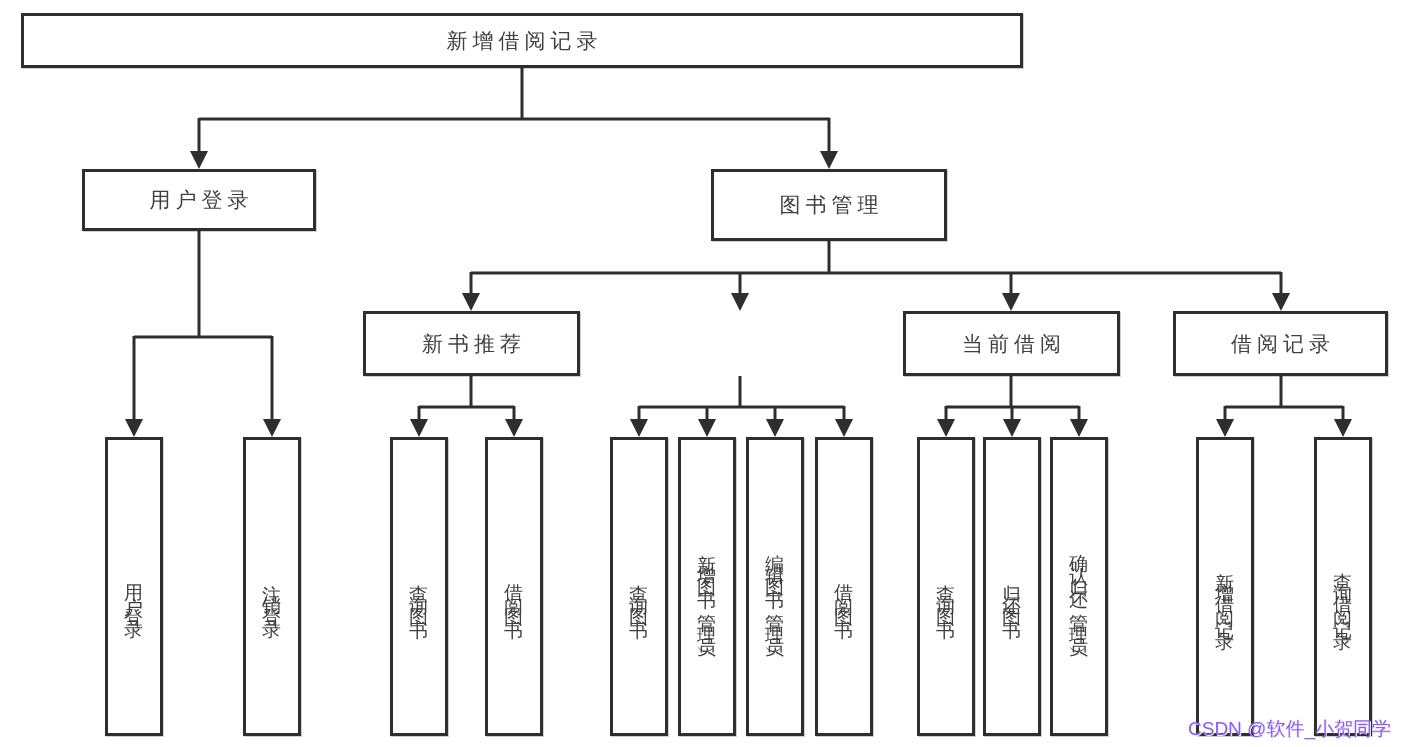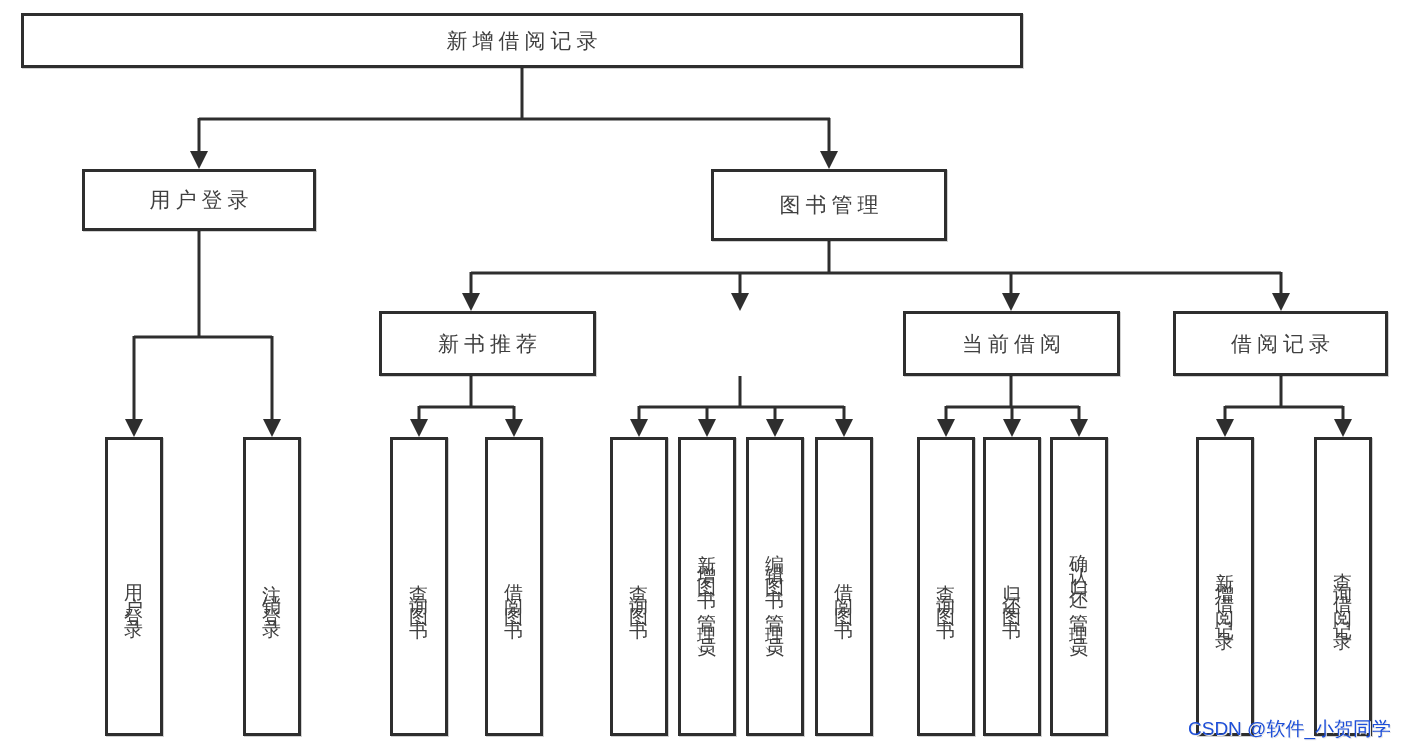--- a/index.html
+++ b/index.html
@@ -46,21 +46,21 @@
     letter-spacing: 12px;
     line-height: 1.0;
     color: #3f3f3f;
     margin-bottom: -12px;
   }
   .watermark {
     position: absolute;
     left: 1188px;
     top: 716px;
     font-size: 19px;
-    color: #1d4ed8;
+    color: #8b5cf6;
     text-shadow: 1px 1px 0 #e8e8e8;
     white-space: nowrap;
   }
 </style>
 </head>
 <body>
 
 <div id="stage">
 
   <svg id="wires" viewBox="0 0 1405 747" xmlns="http://www.w3.org/2000/svg">
@@ -90,21 +90,21 @@
     <polygon points="1070,419 1088,419 1079,437"></polygon>
     <polygon points="1216,419 1234,419 1225,437"></polygon>
     <polygon points="1334,419 1352,419 1343,437"></polygon>
   </svg>
 
   <div class="box h" style="left:21px; top:13px; width:1002px; height:55px;">新增借阅记录</div>
 
   <div class="box h" style="left:82px; top:169px; width:234px; height:62px;">用户登录</div>
   <div class="box h" style="left:711px; top:169px; width:236px; height:72px;">图书管理</div>
 
-  <div class="box h" style="left:363px; top:311px; width:217px; height:65px;margin-left:16px;">新书推荐</div>
+  <div class="box h" style="left:363px; top:311px; width:217px; height:65px;">新书推荐</div>
   <div class="box h" style="left:903px; top:311px; width:217px; height:65px;">当前借阅</div>
   <div class="box h" style="left:1173px; top:311px; width:215px; height:65px;">借阅记录</div>
 
   <div class="box v" style="left:105px; top:437px; width:58px; height:299px;">
     <span class="vtext">用户登录</span>
   </div>
   <div class="box v" style="left:243px; top:437px; width:58px; height:299px;">
     <span class="vtext">注销登录</span>
   </div>
 

